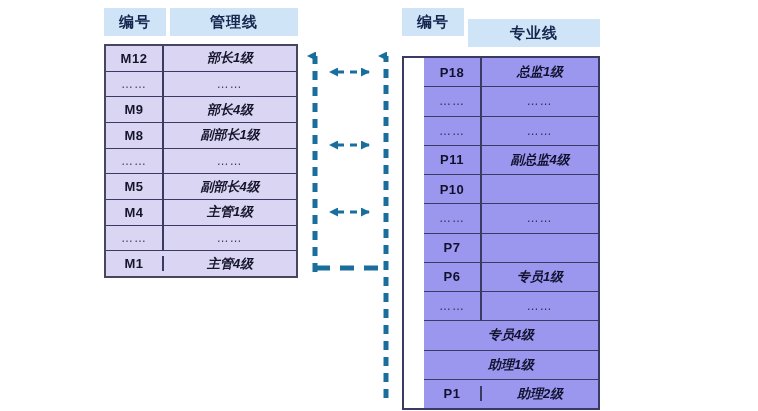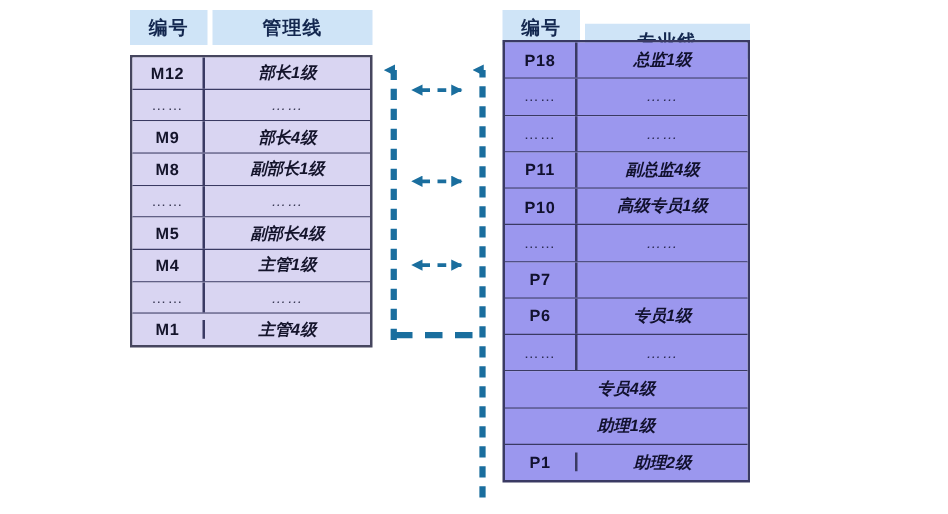--- a/index.html
+++ b/index.html
@@ -159,40 +159,39 @@
       <div class="row ellipsis">
         <div class="cell code">……</div>
         <div class="cell name">……</div>
       </div>
       <div class="row">
         <div class="cell code">M1</div>
         <div class="cell name">主管4级</div>
       </div>
     </div>
 
-  <div class="grid right" id="right-grid" style="left:402px; top:32px; width:198px; height:354px;">
+  <div class="grid right" id="right-grid" style="left:402px; top:56px; width:198px; height:354px;padding-left:20px;">
       <div class="row">
         <div class="cell code">P18</div>
         <div class="cell name">总监1级</div>
       </div>
       <div class="row ellipsis">
         <div class="cell code">……</div>
         <div class="cell name">……</div>
       </div>
       <div class="row ellipsis">
         <div class="cell code">……</div>
         <div class="cell name">……</div>
       </div>
       <div class="row">
         <div class="cell code">P11</div>
         <div class="cell name">副总监4级</div>
       </div>
       <div class="row">
         <div class="cell code">P10</div>
-        <div class="cell name">高级专员1级</div>
       </div>
       <div class="row ellipsis">
         <div class="cell code">……</div>
         <div class="cell name">……</div>
       </div>
       <div class="row">
         <div class="cell code">P7</div>
       </div>
       <div class="row">
         <div class="cell code">P6</div>

